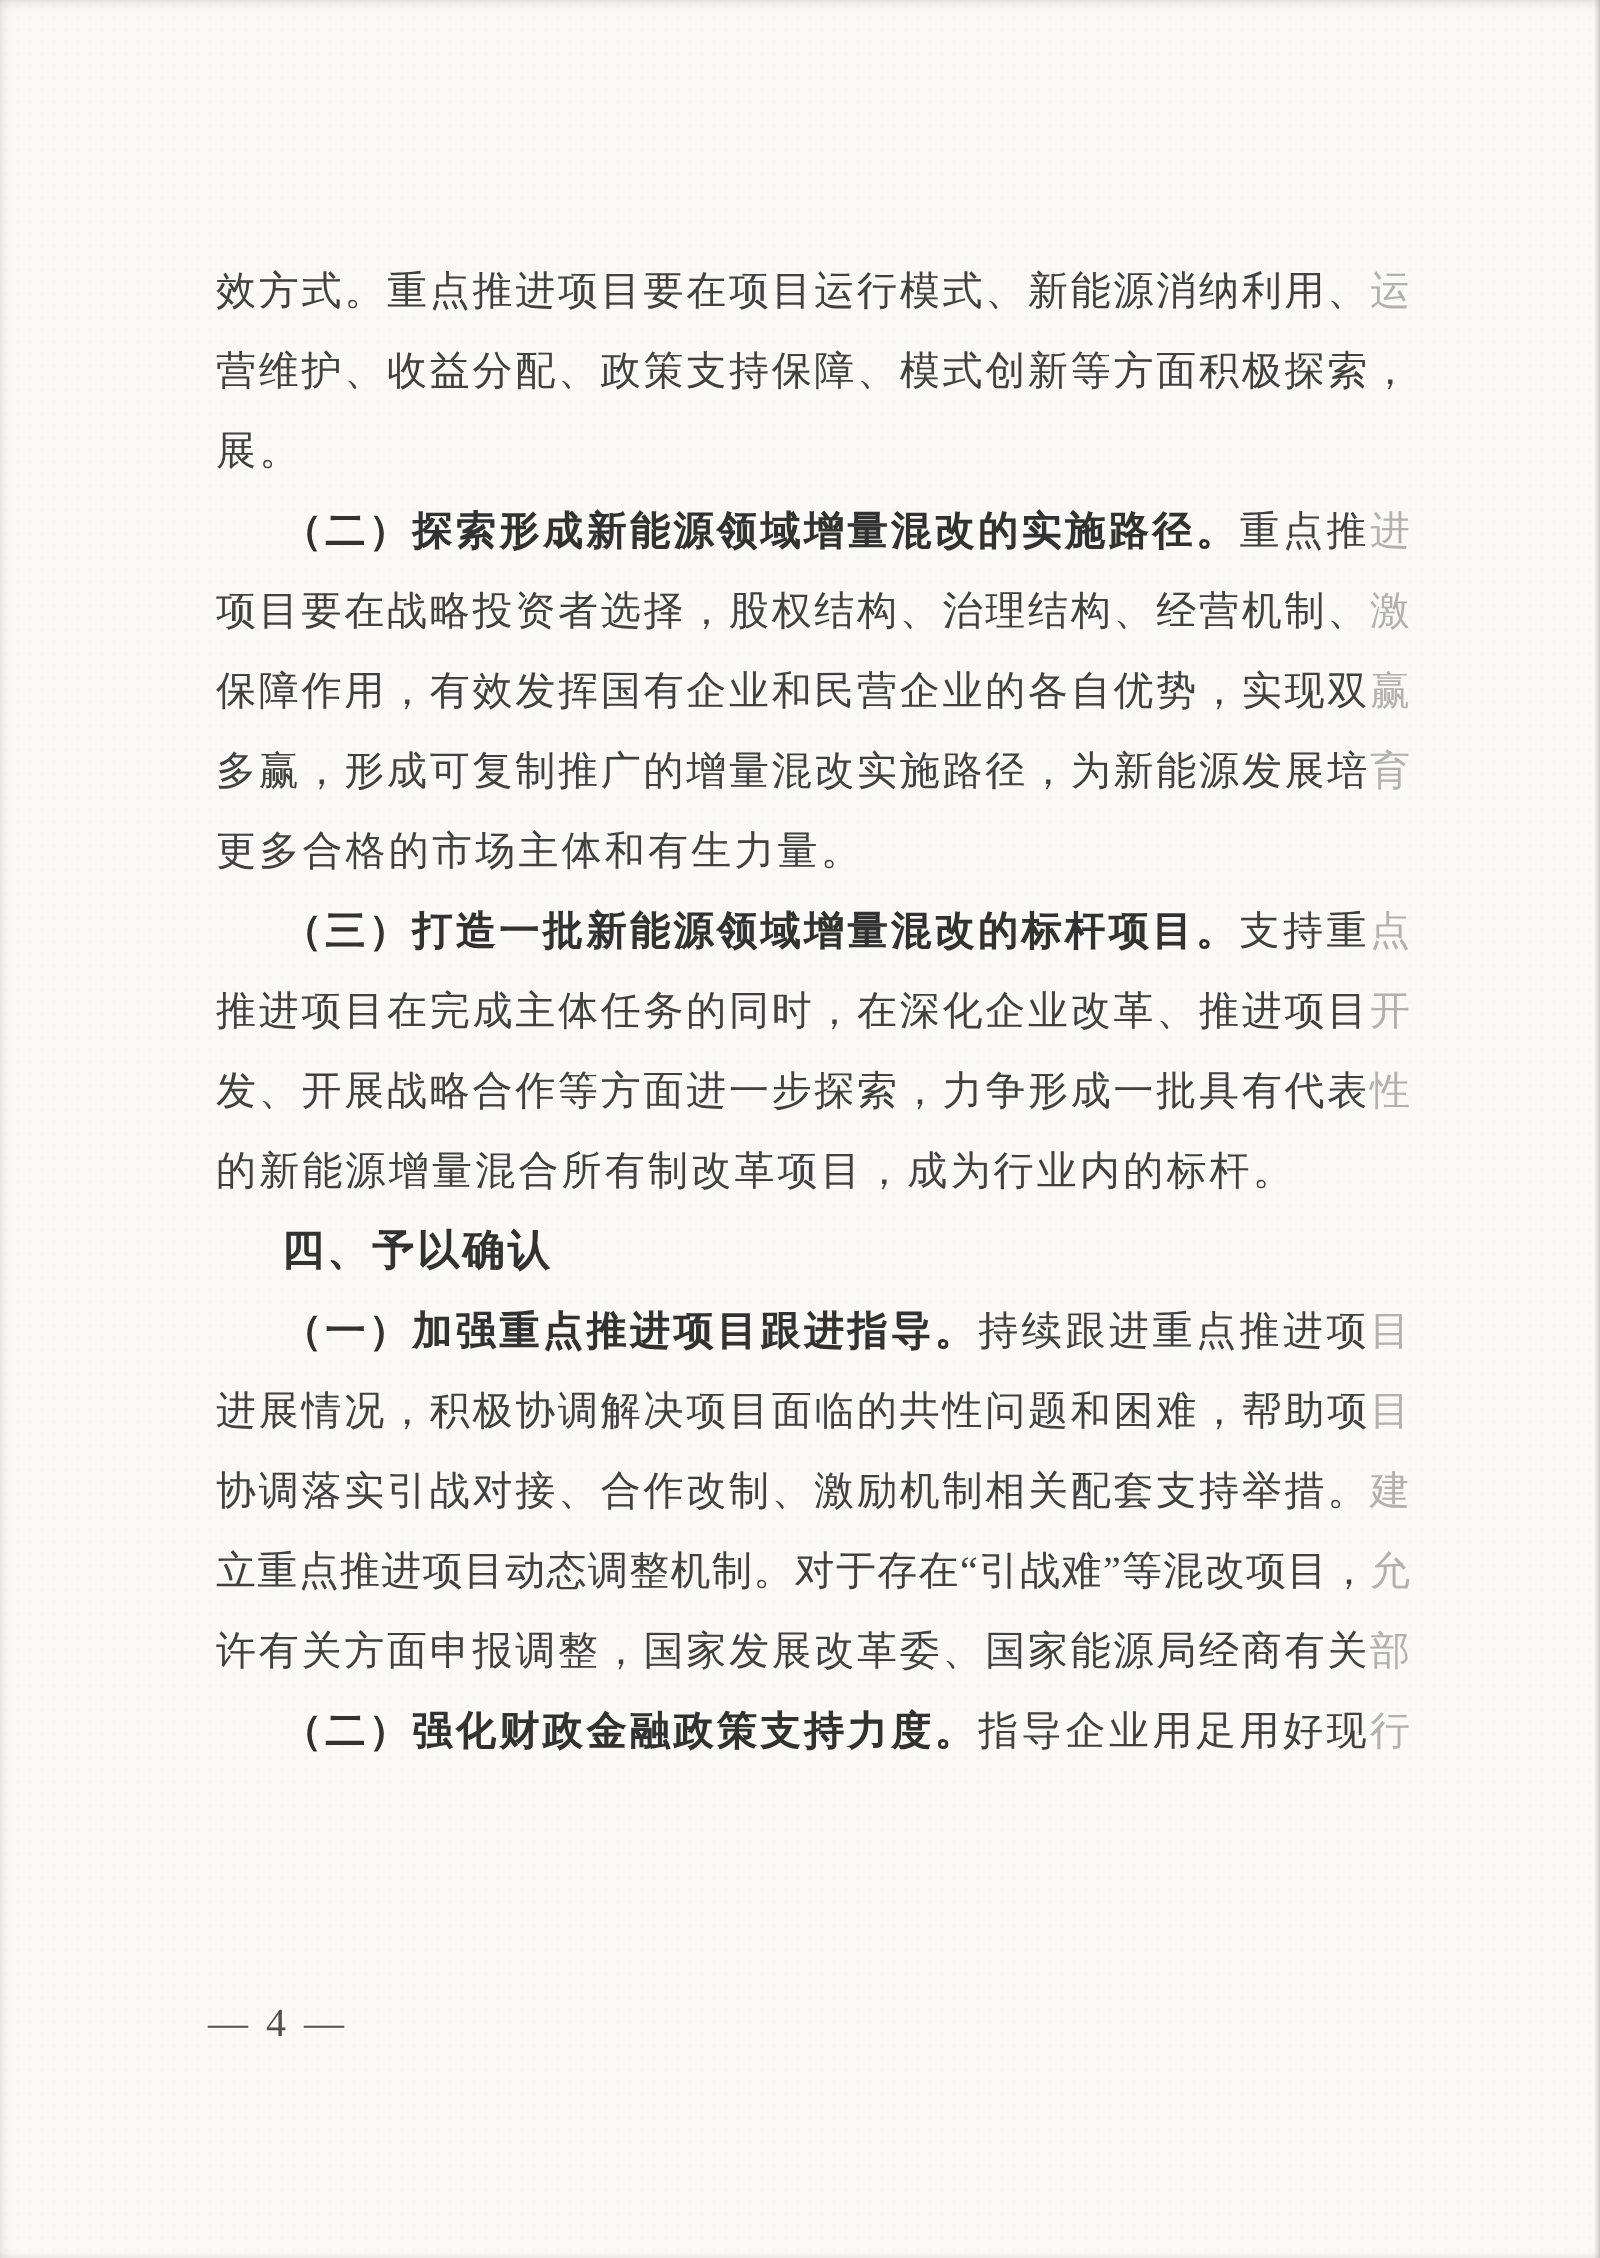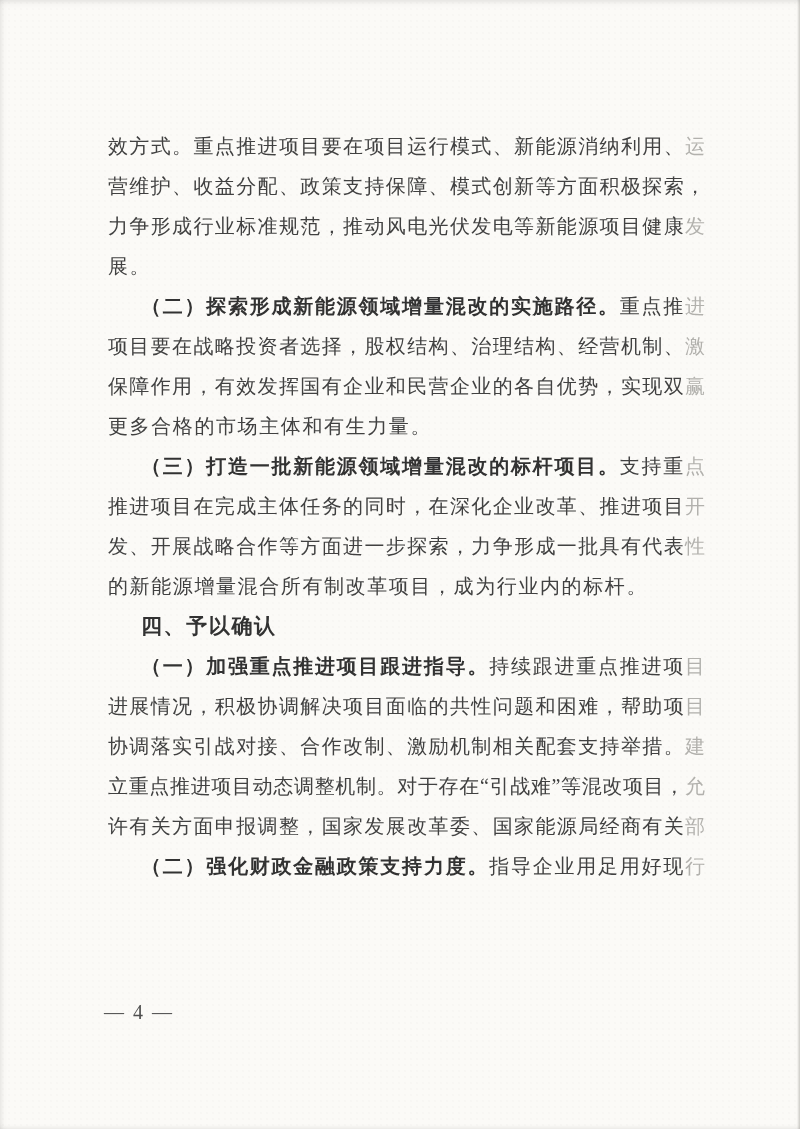--- a/index.html
+++ b/index.html
@@ -77,25 +77,25 @@
   }
 </style>
 </head>
 <body>
 
 <div class="page">
   <div class="scan-edge-right"></div>
   <div class="text-block">
       <div class="line full"><span>效方式。重点推进项目要在项目运行模式、新能源消纳利用、</span><span class="faded">运</span></div>
       <div class="line full"><span>营维护、收益分配、政策支持保障、模式创新等方面积极探索，</span></div>
-      <div class="line full"><span>力争形成行业标准规范，推动风电光伏发电等新能源项目健康</span><span class="faded">发</span></div>
       <div class="line"><span>展。</span></div>
       <div class="line ind full"><span class="bold">（二）探索形成新能源领域增量混改的实施路径。</span><span>重点推</span><span class="faded">进</span></div>
       <div class="line full"><span>项目要在战略投资者选择，股权结构、治理结构、经营机制、</span><span class="faded">激</span></div>
       <div class="line full"><span>保障作用，有效发挥国有企业和民营企业的各自优势，实现双</span><span class="faded">赢</span></div>
+      <div class="line full"><span>多赢，形成可复制推广的增量混改实施路径，为新能源发展培</span><span class="faded">育</span></div>
       <div class="line"><span>更多合格的市场主体和有生力量。</span></div>
       <div class="line ind full"><span class="bold">（三）打造一批新能源领域增量混改的标杆项目。</span><span>支持重</span><span class="faded">点</span></div>
       <div class="line full"><span>推进项目在完成主体任务的同时，在深化企业改革、推进项目</span><span class="faded">开</span></div>
       <div class="line full"><span>发、开展战略合作等方面进一步探索，力争形成一批具有代表</span><span class="faded">性</span></div>
       <div class="line"><span>的新能源增量混合所有制改革项目，成为行业内的标杆。</span></div>
       <div class="line ind heading"><span class="bold">四、予以确认</span></div>
       <div class="line ind full"><span class="bold">（一）加强重点推进项目跟进指导。</span><span>持续跟进重点推进项</span><span class="faded">目</span></div>
       <div class="line full"><span>进展情况，积极协调解决项目面临的共性问题和困难，帮助项</span><span class="faded">目</span></div>
       <div class="line full"><span>协调落实引战对接、合作改制、激励机制相关配套支持举措。</span><span class="faded">建</span></div>
       <div class="line full"><span>立重点推进项目动态调整机制。对于存在“引战难”等混改项目，</span><span class="faded">允</span></div>

